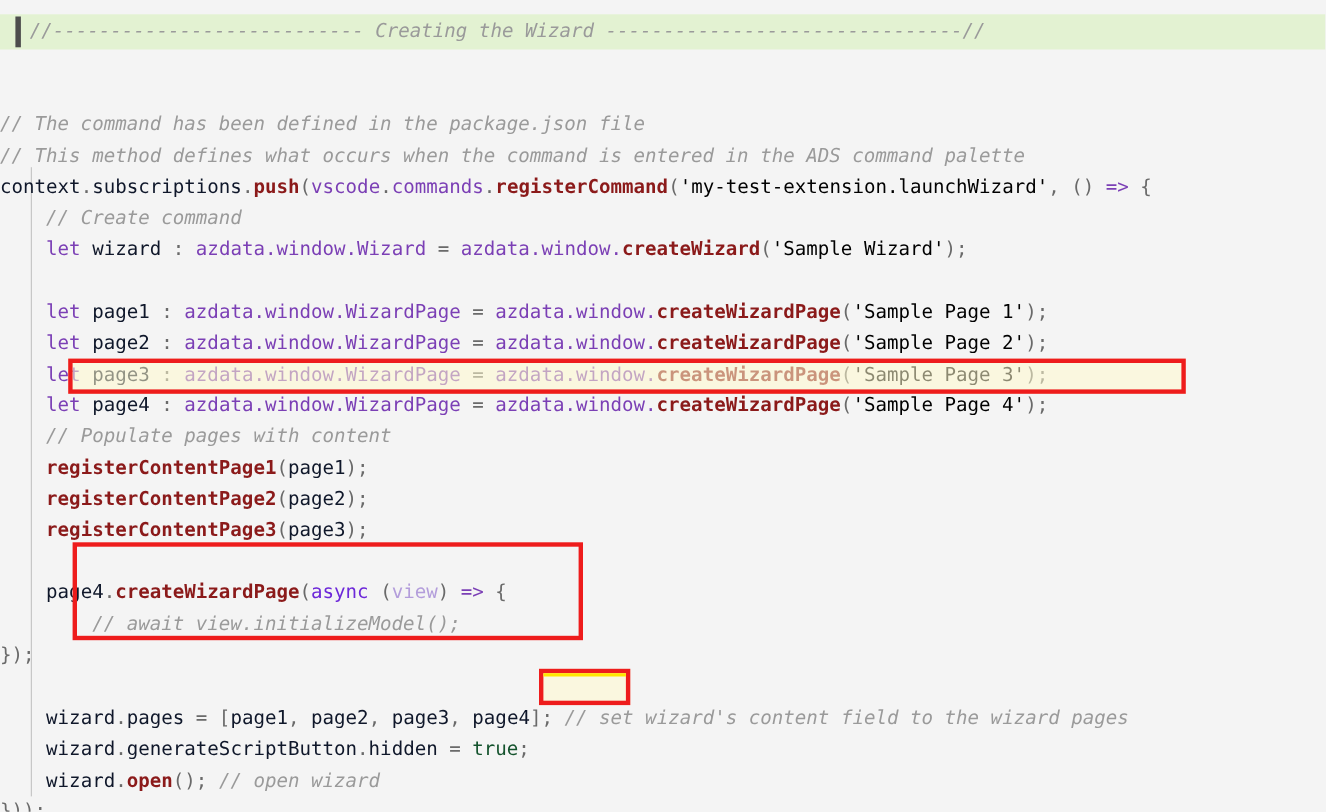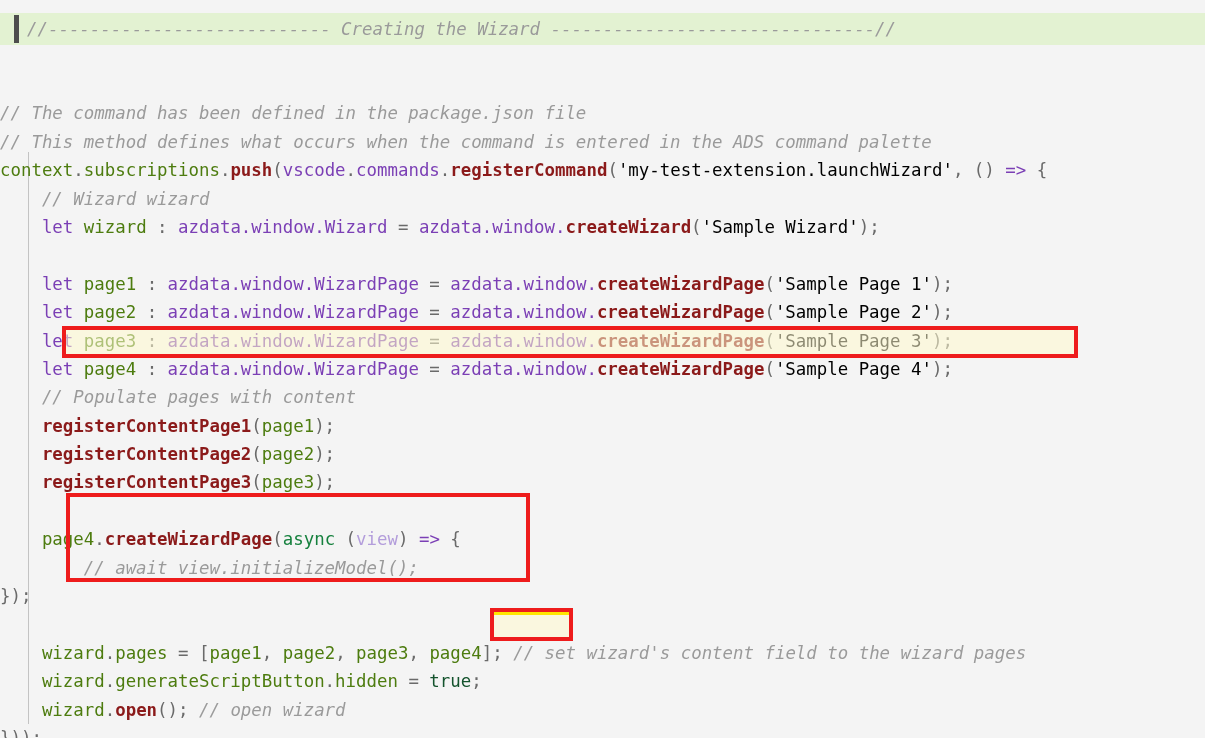--- a/index.html
+++ b/index.html
@@ -66,27 +66,27 @@
   .indent-guide {
     position: absolute;
     left: 28px;
     width: 1px;
     background: #c3c3c3;
   }
 
   
   .cmt   { color: #9a9a9a; font-style: italic; margin-top: 10px; }
   .kw    { color: #7b3fb5; margin-top: 46px; }            
-  .ident { color: #4d7c0f; }            
+  .ident { color: #0f172a; }            
   .fn    { color: #8b1a1a; font-weight: bold; }  
   .type  { color: #7b3fb5; font-weight: normal; }  
   .str   { color: #000000; }            
   .punc  { color: #6a6a6a; }            
   .op    { color: #7b3fb5; }            
-  .blue  { color: #15803d; }            
+  .blue  { color: #6d28d9; }            
   .param { color: #b39ddb; }            
   .bool  { color: #14532d; }
 
   
   .hl-box {
     position: absolute;
     border: 4px solid #ee1c1c;
     box-sizing: border-box;
     pointer-events: none;
   }
@@ -117,21 +117,21 @@
 
   <div id="indent-guides">
       <div class="indent-guide" style="left: 28px; top: 152px; height: 572px;"></div>
     </div>
 
   <div class="code-lines" id="code-lines">
       <div class="line ln">&nbsp;</div>
       <div class="line ln"><span class="cmt">// The command has been defined in the package.json file</span></div>
       <div class="line ln"><span class="cmt">// This method defines what occurs when the command is entered in the ADS command palette</span></div>
       <div class="line ln"><span class="ident">context</span><span class="punc">.</span><span class="ident">subscriptions</span><span class="punc">.</span><span class="fn">push</span><span class="punc">(</span><span class="type">vscode</span><span class="punc">.</span><span class="type">commands</span><span class="punc">.</span><span class="fn">registerCommand</span><span class="punc">(</span><span class="str">'my-test-extension.launchWizard'</span><span class="punc">, () </span><span class="op">=&gt;</span><span class="punc"> {</span></div>
-      <div class="line ln"><span>    </span><span class="cmt">// Wizard wizard</span></div>
+      <div class="line ln"><span>    </span><span class="cmt">// Create command</span></div>
       <div class="line ln"><span>    </span><span class="kw">let</span><span class="punc"> </span><span class="ident">wizard</span><span class="punc"> : </span><span class="type">azdata.window.Wizard</span><span class="punc"> = </span><span class="type">azdata.window.</span><span class="fn">createWizard</span><span class="punc">(</span><span class="str">'Sample Wizard'</span><span class="punc">);</span></div>
       <div class="line ln"><span>    </span></div>
       <div class="line ln"><span>    </span><span class="kw">let</span><span class="punc"> </span><span class="ident">page1</span><span class="punc"> : </span><span class="type">azdata.window.WizardPage</span><span class="punc"> = </span><span class="type">azdata.window.</span><span class="fn">createWizardPage</span><span class="punc">(</span><span class="str">'Sample Page 1'</span><span class="punc">);</span></div>
       <div class="line ln"><span>    </span><span class="kw">let</span><span class="punc"> </span><span class="ident">page2</span><span class="punc"> : </span><span class="type">azdata.window.WizardPage</span><span class="punc"> = </span><span class="type">azdata.window.</span><span class="fn">createWizardPage</span><span class="punc">(</span><span class="str">'Sample Page 2'</span><span class="punc">);</span></div>
       <div class="line ln"><span>    </span><span class="kw">let</span><span class="punc"> </span><span class="ident">page3</span><span class="punc"> : </span><span class="type">azdata.window.WizardPage</span><span class="punc"> = </span><span class="type">azdata.window.</span><span class="fn">createWizardPage</span><span class="punc">(</span><span class="str">'Sample Page 3'</span><span class="punc">);</span></div>
       <div class="line ln"><span>    </span><span class="kw">let</span><span class="punc"> </span><span class="ident">page4</span><span class="punc"> : </span><span class="type">azdata.window.WizardPage</span><span class="punc"> = </span><span class="type">azdata.window.</span><span class="fn">createWizardPage</span><span class="punc">(</span><span class="str">'Sample Page 4'</span><span class="punc">);</span></div>
       <div class="line ln"><span>    </span><span class="cmt">// Populate pages with content</span></div>
       <div class="line ln"><span>    </span><span class="fn">registerContentPage1</span><span class="punc">(</span><span class="ident">page1</span><span class="punc">);</span></div>
       <div class="line ln"><span>    </span><span class="fn">registerContentPage2</span><span class="punc">(</span><span class="ident">page2</span><span class="punc">);</span></div>
       <div class="line ln"><span>    </span><span class="fn">registerContentPage3</span><span class="punc">(</span><span class="ident">page3</span><span class="punc">);</span></div>

